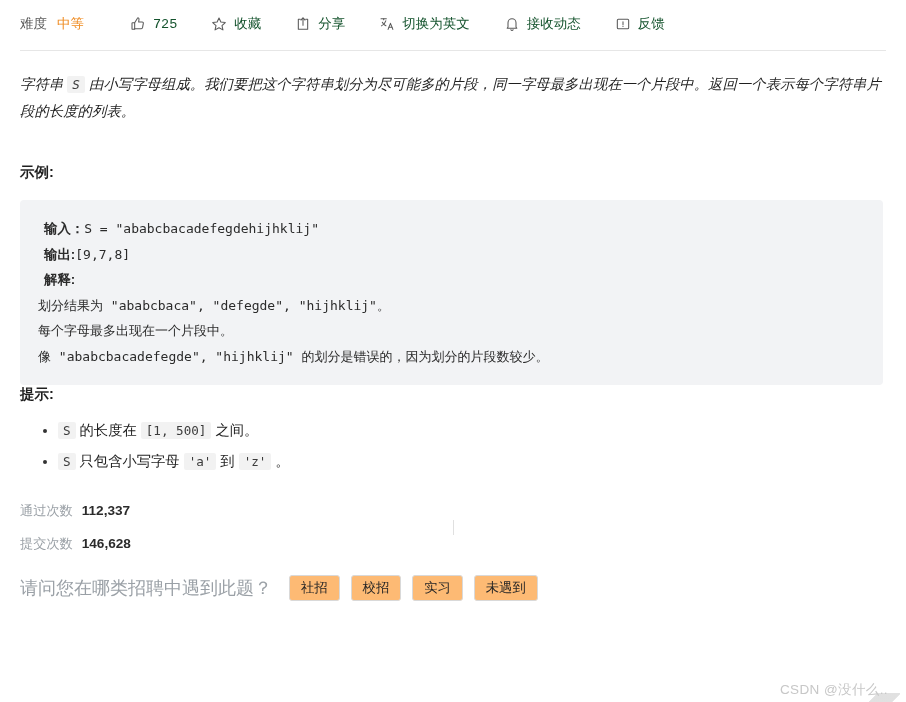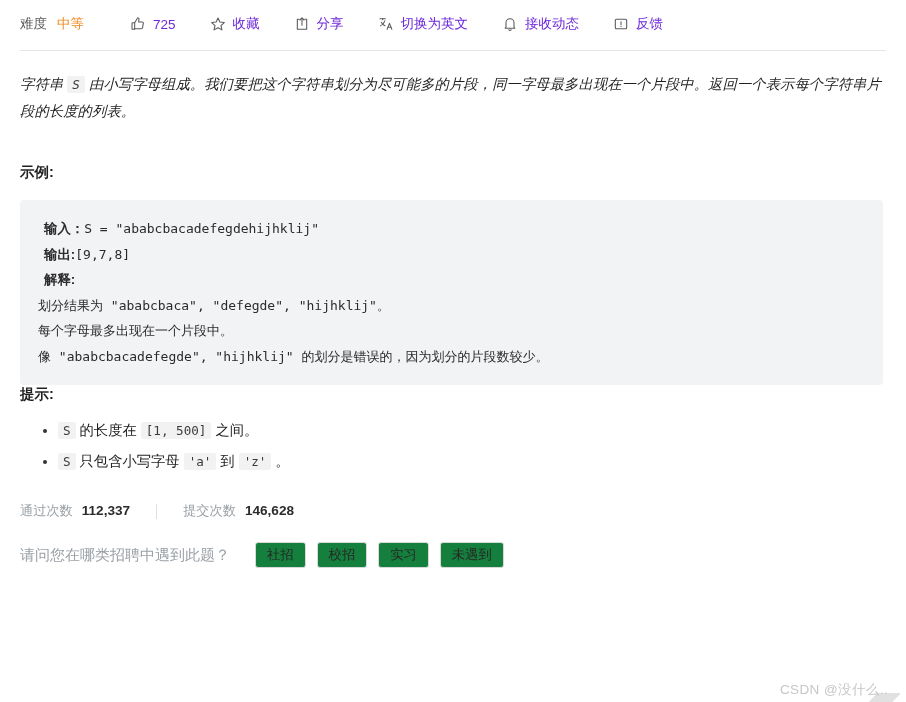--- a/index.html
+++ b/index.html
@@ -58,21 +58,21 @@
   .meta-ico {
     display: inline-flex;
     width: 16px;
     height: 16px;
     margin-right: 7px;
     align-items: center;
     justify-content: center;
     color: #5b5b5b;
   }
   .meta-ico svg { display: block; }
-  .meta-text { color: #6d28d9; }
+  .meta-text { color: #14532d; font-family: Liberation Mono, monospace; }
 
   
   .divider {
     height: 1px;
     background: #e6e6e6;
     margin-top: 11px;
   }
 
   
   .description {
@@ -134,53 +134,54 @@
     color: #1f1f1f;
   }
   ul.hints li { margin-bottom: 2px; }
   ul.hints li::marker { color: #333; }
 
   
   .stats-row {
     display: flex;
     margin-top: 26px;
     font-size: 13.2px;
+    flex-direction: column;
   }
   .stat { display: flex; align-items: baseline; }
   .stat-label { color: #9aa0a6; margin-right: 9px; }
   .stat-value { color: #2b2b2b; font-weight: bold; font-size: 13.6px; }
   .stat-sep {
     width: 1px;
     height: 15px;
     background: #e0e0e0;
     margin: 0 26px;
     align-self: center;
   }
 
   
   .poll-row {
     display: flex;
     align-items: center;
     margin-top: 22px;
   }
   .poll-question {
-    font-size: 15px;
+    font-size: 18px;
     color: #9aa0a6;
-    margin-right: 25px;
+    margin-right: 17px;
   }
   .poll-btn {
     display: inline-flex;
     align-items: center;
     justify-content: center;
     height: 26px;
     padding: 0 11px;
     margin-right: 11px;
     border: 1px solid #d9d9d9;
     border-radius: 3px;
-    background: #15803d;
+    background: #fdba74;
     font-size: 13.3px;
     color: #262626;
     font-family: "Liberation Sans", "DejaVu Sans", sans-serif;
     cursor: pointer;
     line-height: 1;
   }
 
   
   .watermark {
     position: absolute;

